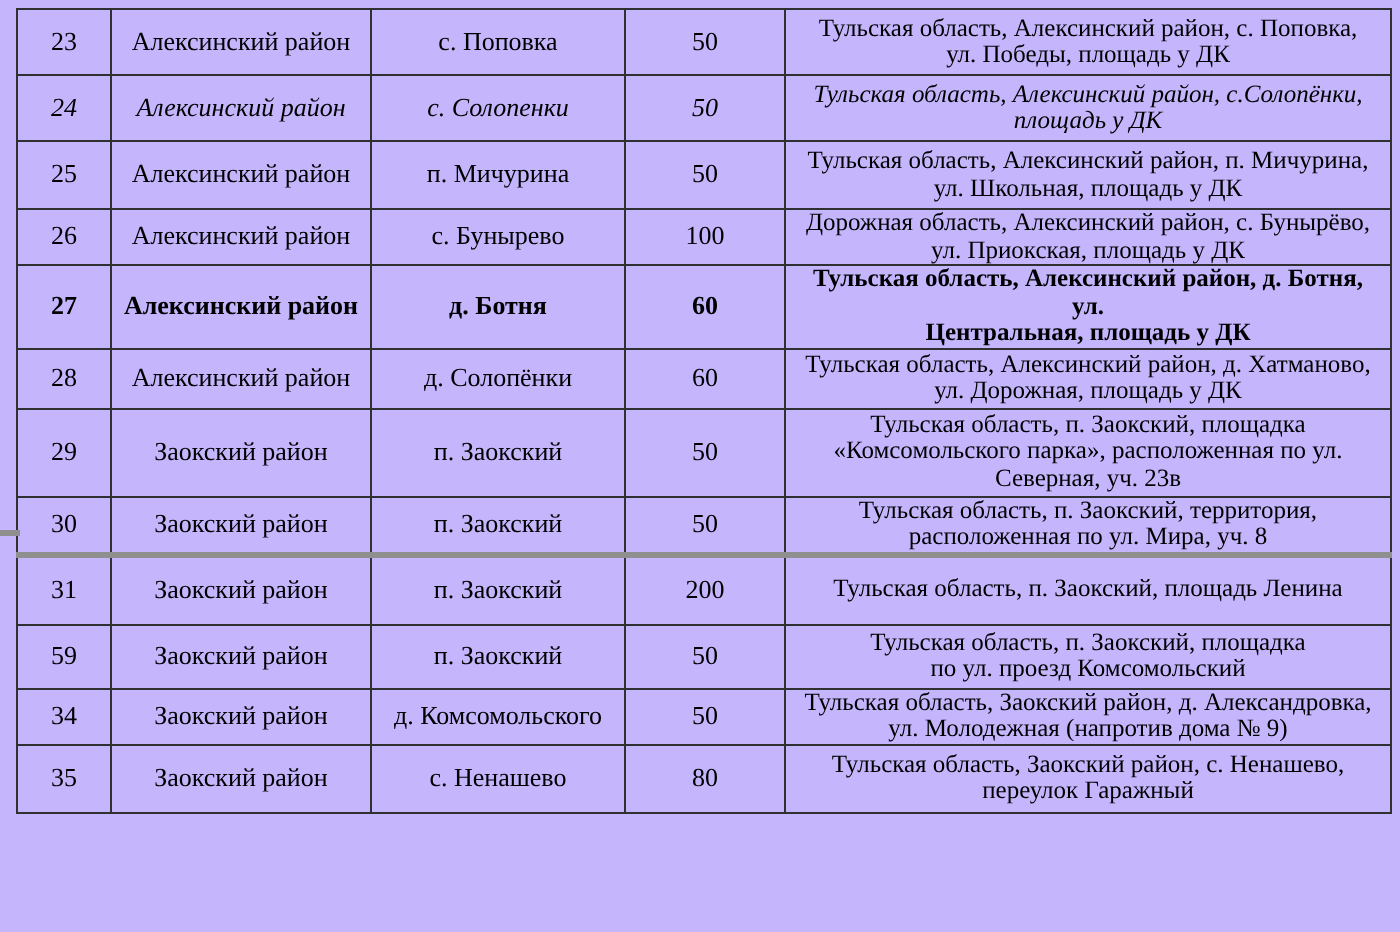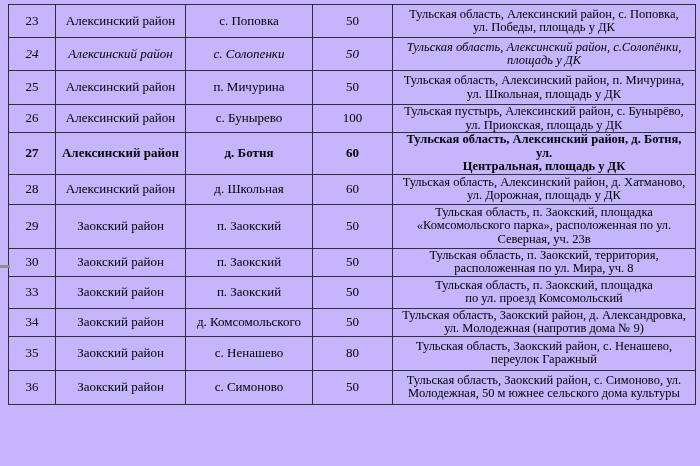--- a/index.html
+++ b/index.html
@@ -80,35 +80,35 @@
           <td>п. Мичурина</td>
           <td>50</td>
           <td class="address">Тульская область, Алексинский район, п. Мичурина,
 ул. Школьная, площадь у ДК</td>
         </tr>
         <tr style="height: 23px; border-radius: 10px;">
           <td>26</td>
           <td>Алексинский район</td>
           <td>с. Бунырево</td>
           <td>100</td>
-          <td class="address">Тульская пустырь, Алексинский район, с. Бунырёво,
+          <td class="address">Дорожная область, Алексинский район, с. Бунырёво,
 ул. Приокская, площадь у ДК</td>
         </tr>
         <tr style="height: 31px; font-weight: bold;">
           <td>27</td>
           <td>Алексинский район</td>
           <td>д. Ботня</td>
           <td>60</td>
           <td class="address">Тульская область, Алексинский район, д. Ботня, ул.
 Центральная, площадь у ДК</td>
         </tr>
         <tr style="height: 30px; padding-left: 32px;">
           <td>28</td>
           <td>Алексинский район</td>
-          <td>д. Школьная</td>
+          <td>д. Солопёнки</td>
           <td>60</td>
           <td class="address">Тульская область, Алексинский район, д. Хатманово,
 ул. Дорожная, площадь у ДК</td>
         </tr>
         <tr style="height: 44px;">
           <td>29</td>
           <td>Заокский район</td>
           <td>п. Заокский</td>
           <td>50</td>
           <td class="address">Тульская область, п. Заокский, площадка
@@ -116,22 +116,29 @@
 Северная, уч. 23в</td>
         </tr>
         <tr style="height: 26px;">
           <td>30</td>
           <td>Заокский район</td>
           <td>п. Заокский</td>
           <td>50</td>
           <td class="address">Тульская область, п. Заокский, территория,
 расположенная по ул. Мира, уч. 8</td>
         </tr>
+        <tr class="page-break" style="height: 35px;">
+          <td>31</td>
+          <td>Заокский район</td>
+          <td>п. Заокский</td>
+          <td>200</td>
+          <td class="address">Тульская область, п. Заокский, площадь Ленина</td>
+        </tr>
         <tr style="height: 32px;">
-          <td>33</td>
+          <td>59</td>
           <td>Заокский район</td>
           <td>п. Заокский</td>
           <td>50</td>
           <td class="address">Тульская область, п. Заокский, площадка
 по ул. проезд Комсомольский</td>
         </tr>
         <tr style="height: 28px;">
           <td>34</td>
           <td>Заокский район</td>
           <td>д. Комсомольского</td>
@@ -140,24 +147,16 @@
 ул. Молодежная (напротив дома № 9)</td>
         </tr>
         <tr style="height: 34px; margin-left: 12px;">
           <td>35</td>
           <td>Заокский район</td>
           <td>с. Ненашево</td>
           <td>80</td>
           <td class="address">Тульская область, Заокский район, с. Ненашево,
 переулок Гаражный</td>
         </tr>
-        <tr style="height: 34px;">
-          <td>36</td>
-          <td>Заокский район</td>
-          <td>с. Симоново</td>
-          <td>50</td>
-          <td class="address">Тульская область, Заокский район, с. Симоново, ул.
-Молодежная, 50 м южнее сельского дома культуры</td>
-        </tr>
       </tbody>
   </table>
   <div class="break-spur" style="top:265px;"></div>
 </div>
 
 </body></html>

